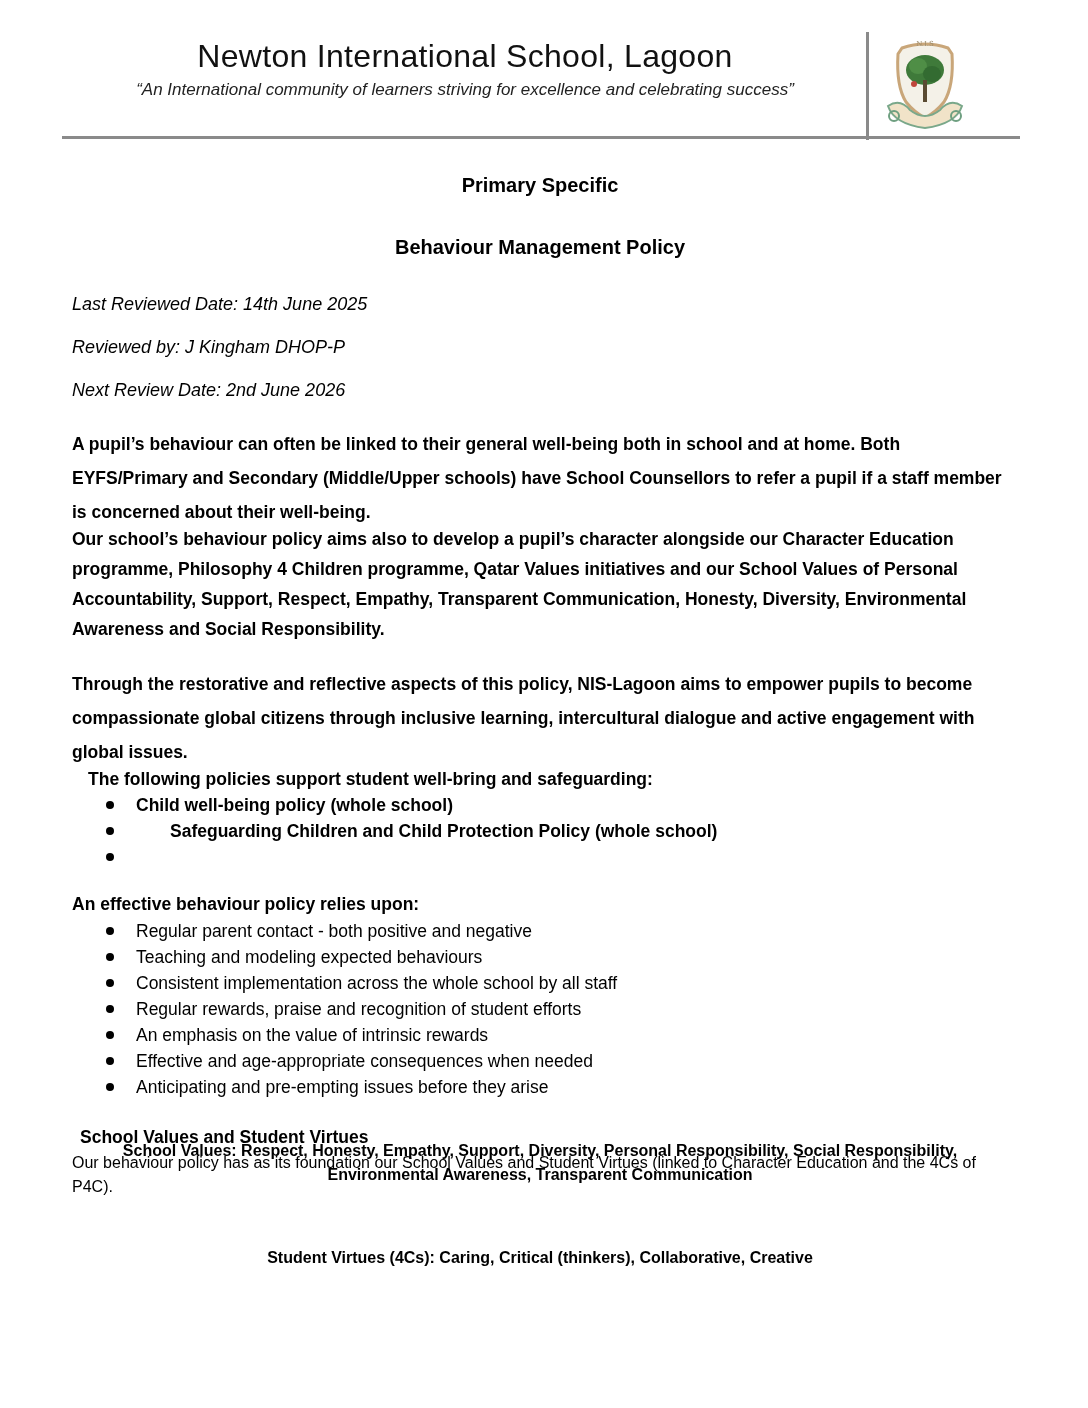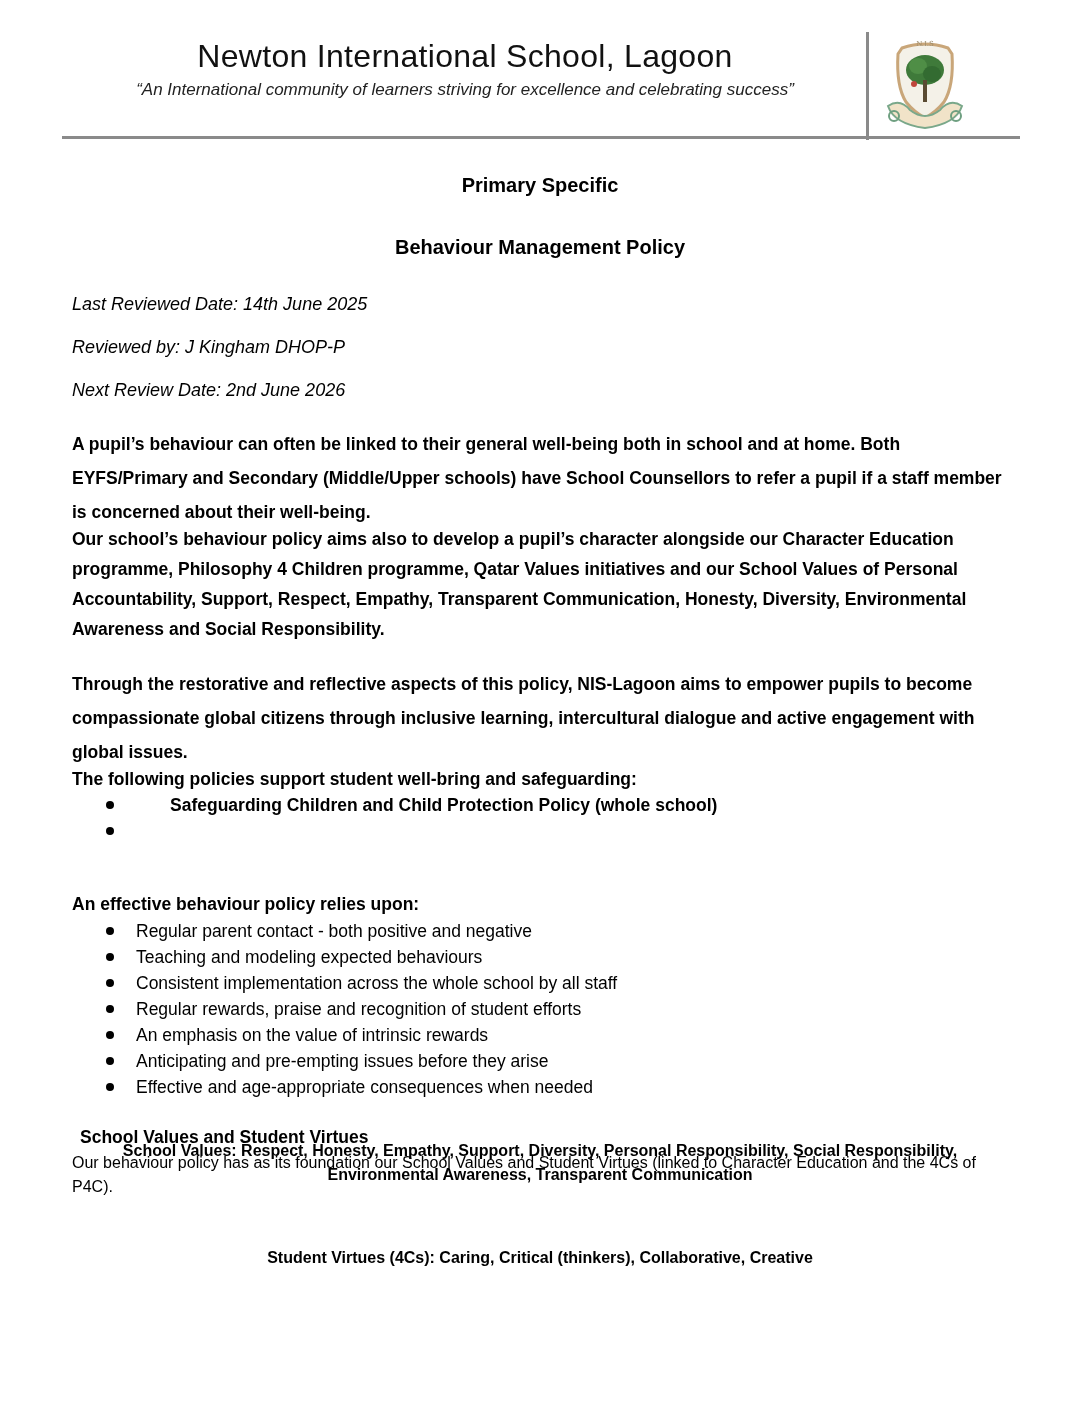--- a/index.html
+++ b/index.html
@@ -64,34 +64,35 @@
   <div class="center-heading" style="top:236px;">Behaviour Management Policy</div>
 
   <div class="meta" style="top:294px;">Last Reviewed Date: 14th June 2025</div>
   <div class="meta" style="top:337px;">Reviewed by: J Kingham DHOP-P</div>
   <div class="meta" style="top:380px;">Next Review Date: 2nd June 2026</div>
 
   <div class="para lh1" style="top:427px;">A pupil’s behaviour can often be linked to their general well-being both in school and at home. Both EYFS/Primary and Secondary (Middle/Upper schools) have School Counsellors to refer a pupil if a staff member is concerned about their well-being.</div>
   <div class="para lh2" style="top:524px;">Our school’s behaviour policy aims also to develop a pupil’s character alongside our Character Education programme, Philosophy 4 Children programme, Qatar Values initiatives and our School Values of Personal Accountability, Support, Respect, Empathy, Transparent Communication, Honesty, Diversity, Environmental Awareness and Social Responsibility.</div>
   <div class="para lh1" style="top:667px;">Through the restorative and reflective aspects of this policy, NIS-Lagoon aims to empower pupils to become compassionate global citizens through inclusive learning, intercultural dialogue and active engagement with global issues.</div>
 
-  <div class="list-heading" style="top:769px;">The following policies support student well-bring and safeguarding:</div>
+  <div class="list-heading" style="top:769px;margin-left:16px;">The following policies support student well-bring and safeguarding:</div>
   <ul class="bullets bold" style="top:792px;">
+    <li><span class="dot"></span><span>Child well-being policy (whole school)</span></li>
     <li class="indent"><span class="dot"></span><span>Safeguarding Children and Child Protection Policy (whole school)</span></li>
     <li class="small"><span class="dot"></span></li>
   </ul>
 
   <div class="list-heading" style="top:894px;">An effective behaviour policy relies upon:</div>
   <ul class="bullets" style="top:918px;">
     <li><span class="dot"></span><span>Regular parent contact - both positive and negative</span></li>
     <li><span class="dot"></span><span>Teaching and modeling expected behaviours</span></li>
     <li><span class="dot"></span><span>Consistent implementation across the whole school by all staff</span></li>
     <li><span class="dot"></span><span>Regular rewards, praise and recognition of student efforts</span></li>
     <li><span class="dot"></span><span>An emphasis on the value of intrinsic rewards</span></li>
+    <li><span class="dot"></span><span>Effective and age-appropriate consequences when needed</span></li>
     <li><span class="dot"></span><span>Anticipating and pre-empting issues before they arise</span></li>
-    <li><span class="dot"></span><span>Effective and age-appropriate consequences when needed</span></li>
   </ul>
 
   <div class="section-title" style="top:1127px;margin-left:8px;">School Values and Student Virtues</div>
   <div class="section-text" style="top:1151px;">Our behaviour policy has as its foundation our School Values and Student Virtues (linked to Character Education and the 4Cs of P4C).</div>
   <div class="center-line" style="top:1139px;">School Values: Respect, Honesty, Empathy, Support, Diversity, Personal Responsibility, Social Responsibility, Environmental Awareness, Transparent Communication</div>
   <div class="center-line" style="top:1246px;">Student Virtues (4Cs): Caring, Critical (thinkers), Collaborative, Creative</div>
 </div>
 
 </body></html>

